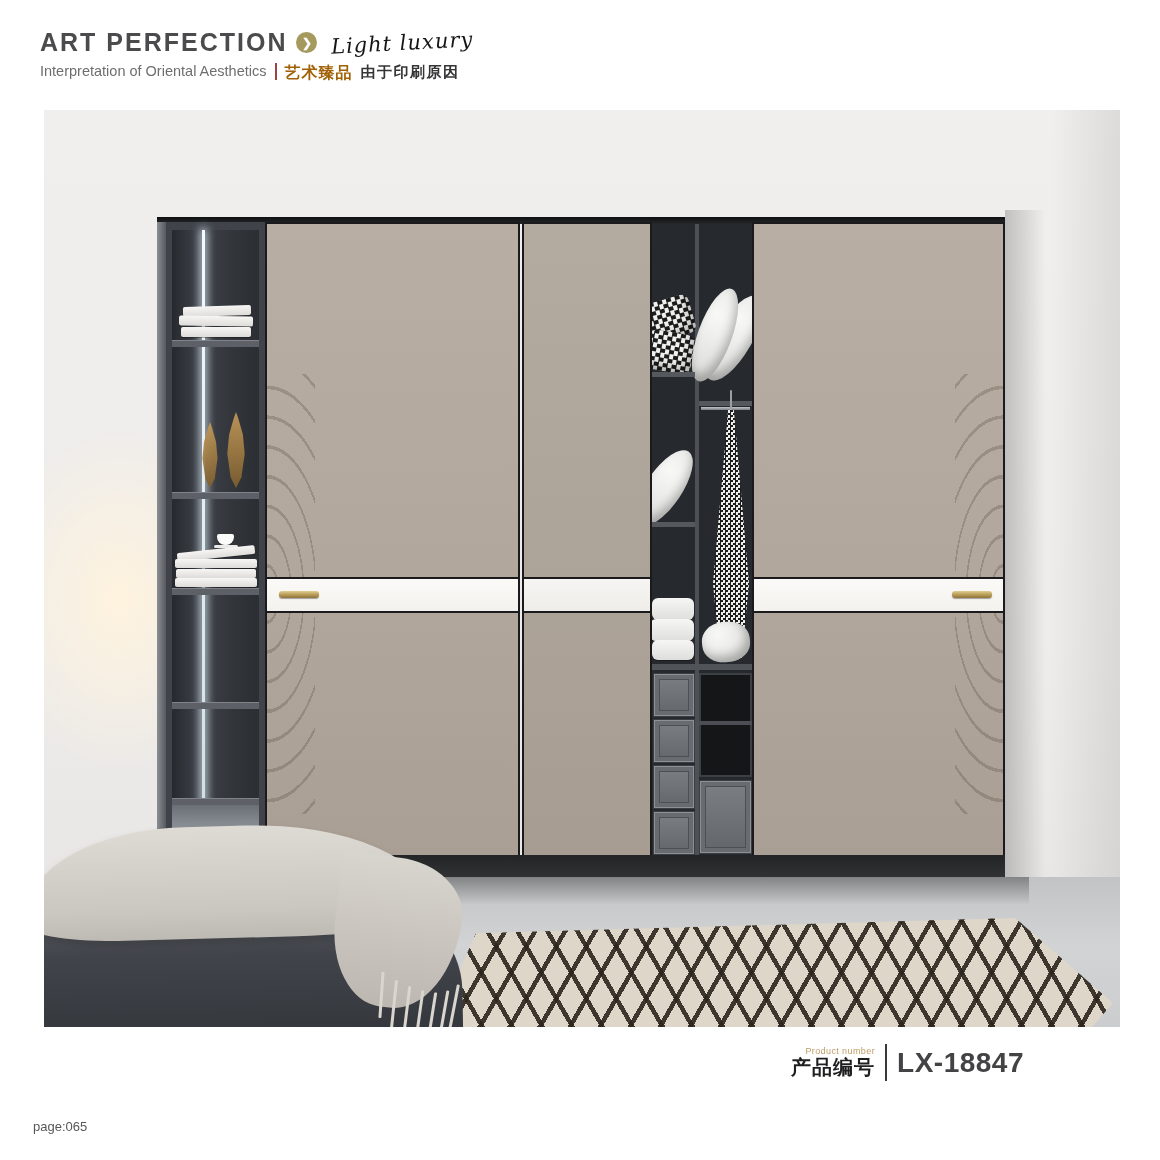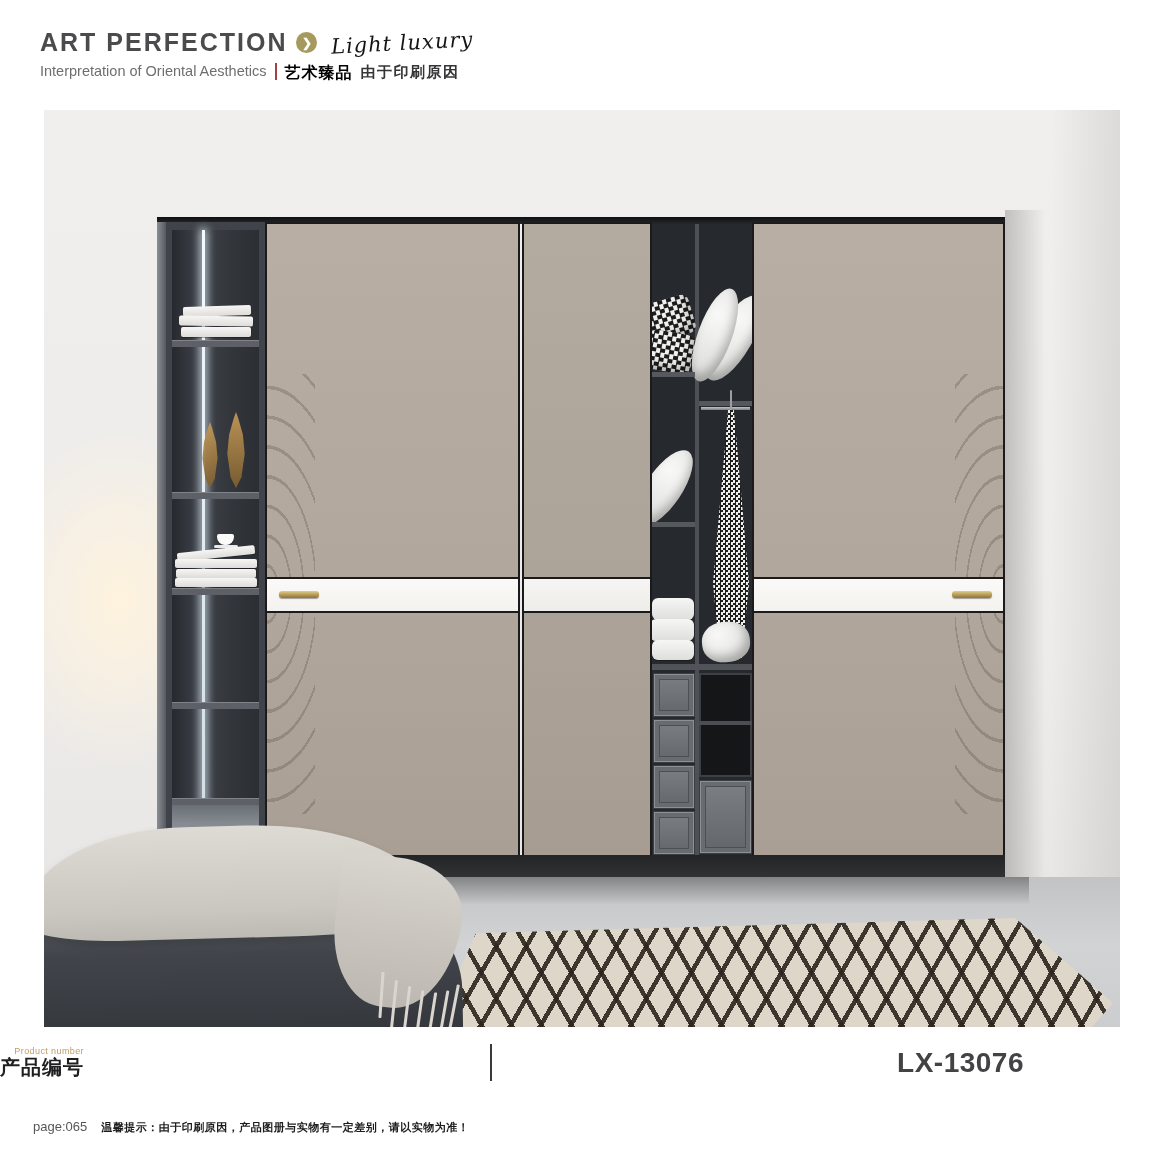--- a/index.html
+++ b/index.html
@@ -10,21 +10,21 @@
   .brand{position:absolute;left:40px;top:28px}
   .brand-row1{display:flex;align-items:center}
   .brand-name{font-size:25px;font-weight:bold;letter-spacing:2px;color:#4b4b4d}
   .brand-arrow{width:21px;height:21px;margin-left:9px;border-radius:50%;background:#a5995e;color:#fff;
                display:flex;align-items:center;justify-content:center;font-size:12px;font-weight:bold;line-height:1}
   .brand-script{font-family:"DejaVu Serif",serif;font-style:italic;font-size:21px;color:#151515;
                 margin-left:14px;letter-spacing:1px;transform:rotate(-3deg)}
   .brand-row2{display:flex;align-items:flex-start;margin-top:6px}
   .tagline-en{font-size:14.5px;color:#6e6e70}
   .tagline-sep{width:2px;height:17px;background:#9e4242;margin:0 8px}
-  .series-cn{font-size:16px;font-weight:bold;color:#000000;letter-spacing:1px}
+  .series-cn{font-size:16px;font-weight:bold;color:#a16207;letter-spacing:1px}
   .tagline-cn{font-size:15px;font-weight:bold;color:#353537;letter-spacing:1.5px;margin-left:8px}
 
   
   .photo{position:absolute;left:44px;top:110px;width:1076px;height:917px;overflow:hidden;background:#efedeb}
   .wall{position:absolute;left:0;top:0;width:1076px;height:767px;
         background:linear-gradient(180deg,#f1efed 0%,#eeecea 70%,#e9e7e5 100%)}
   .glow{position:absolute;left:-50px;top:320px;width:250px;height:340px;
         background:radial-gradient(closest-side,rgba(255,243,221,.95),rgba(255,243,221,0))}
   .wall-right{position:absolute;left:1008px;top:0;width:68px;height:767px;
         background:linear-gradient(90deg,rgba(255,255,255,0),rgba(110,110,118,.16))}
@@ -100,21 +100,21 @@
         background:linear-gradient(180deg,#63666c,#41444a 38%,#34373c);border-radius:4px 90px 0 0;transform:rotate(-1deg)}
   .fringe{position:absolute;width:2.5px;background:#dad6cf;border-radius:1px;z-index:7}
   .carpet{position:absolute;left:376px;top:808px;width:700px;height:109px;z-index:5;
         clip-path:polygon(8% 14%,85% 0%,99% 78%,96% 100%,2% 100%);
         background:
           repeating-linear-gradient(120deg,rgba(44,37,29,.9) 0 4.5px,rgba(0,0,0,0) 4.5px 26px),
           repeating-linear-gradient(60deg,rgba(44,37,29,.9) 0 4.5px,rgba(0,0,0,0) 4.5px 26px),
           #ddd6c9}
 
   
-  .prod{position:absolute;left:0;top:1044px;width:1024px;display:flex;justify-content:space-between;align-items:center}
+  .prod{position:absolute;left:0;top:1044px;width:1024px;display:flex;justify-content:flex-end;align-items:center}
   .prod-labels{text-align:right;line-height:1.15}
   .prod-label-en{font-size:9px;color:#bf9c66;letter-spacing:.4px}
   .prod-label-cn{font-size:20px;font-weight:bold;color:#1f1f21;letter-spacing:1px}
   .prod-sep{width:2px;height:37px;background:#3a3a3c;margin:0 10px}
   .prod-code{font-size:28px;font-weight:bold;color:#434345;letter-spacing:.5px}
 
   
   .footer{position:absolute;left:33px;top:1119px;display:flex;align-items:baseline}
   .footer-page{font-size:13px;color:#57575a}
   .footer-notice{font-size:11px;font-weight:bold;color:#1c1c1e;margin-left:14px;letter-spacing:.5px}
@@ -240,21 +240,20 @@
       <div class="fringe" style="left:407px;top:162px;height:62px;transform:rotate(11deg)"></div>
     </div>
   </div>
 
   <div class="prod">
     <div class="prod-labels">
       <div class="prod-label-en">Product number</div>
       <div class="prod-label-cn">产品编号</div>
     </div>
     <div class="prod-sep"></div>
-    <div class="prod-code">LX-13076</div>
+    <div class="prod-code">LX-18847</div>
   </div>
 
   <div class="footer">
     <span class="footer-page">page:065</span>
-    <span class="footer-notice">温馨提示：由于印刷原因，产品图册与实物有一定差别，请以实物为准！</span>
   </div>
 
 </div>
 
 </body></html>

